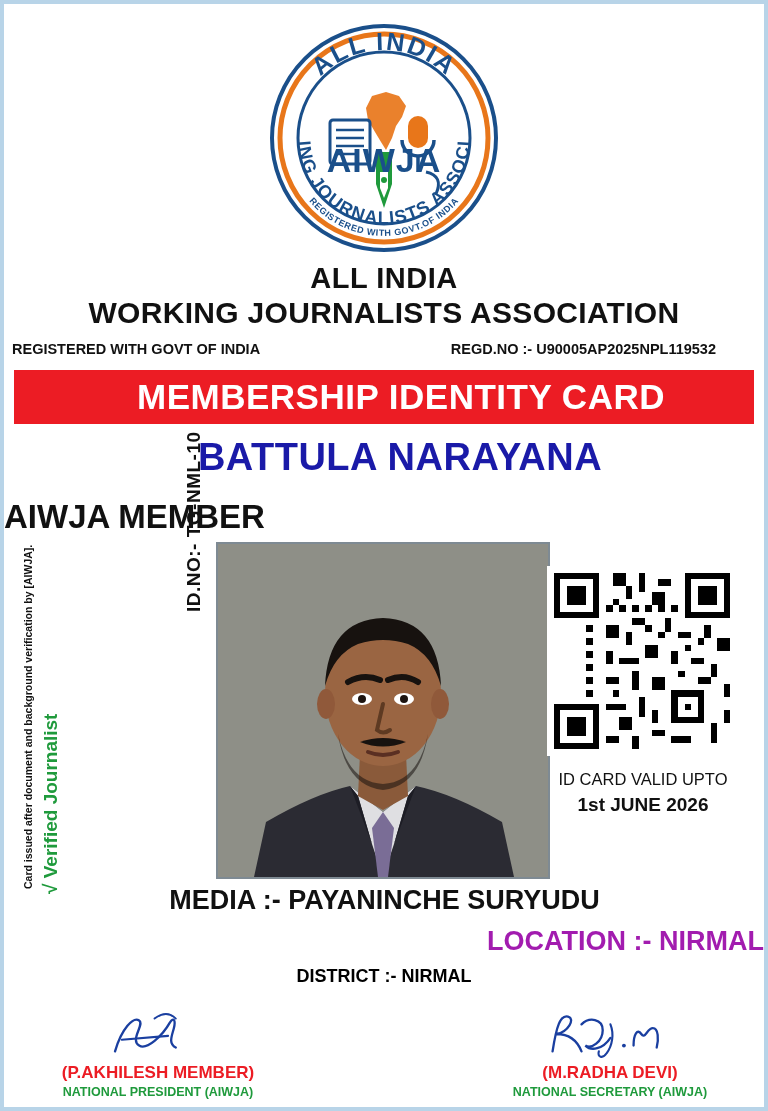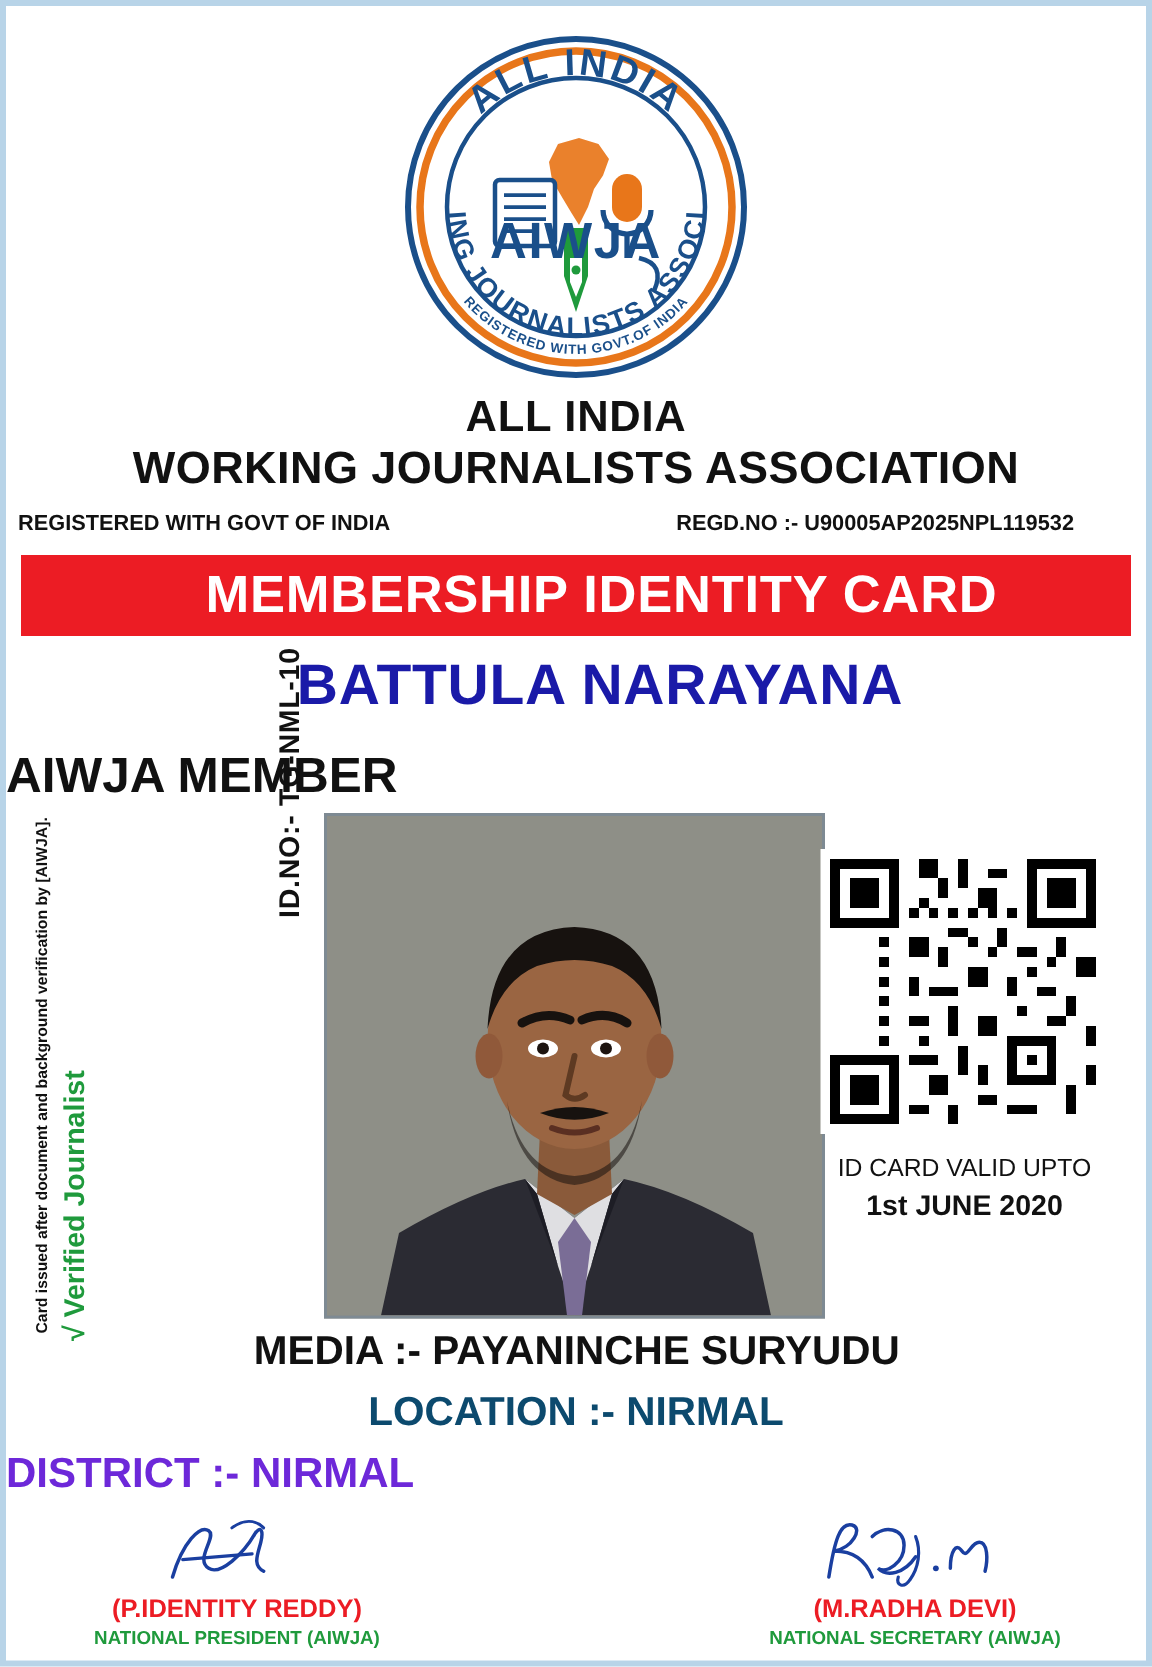--- a/index.html
+++ b/index.html
@@ -209,33 +209,33 @@
     left: 1px; right: 0;
     text-align: center;
     font-size: 27px;
     font-weight: bold;
     color: #111111;
   }
   .detail-location {
     position: absolute;
     top: 922px;
     left: 0; right: 0;
-    text-align: center;
+    text-align: right;
     font-size: 27px;
     font-weight: bold;
-    color: #0c4a6e;
+    color: #a21caf;
   }
   .detail-district {
     position: absolute;
     top: 962px;
     left: 0; right: 0;
-    text-align: left;
-    font-size: 28px;
-    font-weight: bold;
-    color: #6d28d9;
+    text-align: center;
+    font-size: 18px;
+    font-weight: bold;
+    color: #000000;
   }
 
   
   .sig-left {
     position: absolute;
     left: 4px;
     bottom: 4px;
     width: 300px;
     text-align: center;
   }
@@ -453,33 +453,33 @@
         <rect x="25" y="24" width="1" height="3"></rect>
           <rect x="27" y="22" width="1" height="2"></rect>
         <rect x="17" y="10" width="1" height="1"></rect>
           <rect x="21" y="12" width="1" height="1"></rect>
         <rect x="10" y="19" width="1" height="1"></rect>
           <rect x="23" y="11" width="1" height="1"></rect>
       </g>
     </svg>
   </div>
   <div class="valid-label">ID CARD VALID UPTO</div>
-  <div class="valid-date">1st JUNE 2020</div>
+  <div class="valid-date">1st JUNE 2026</div>
 
   <div class="detail-media">MEDIA  :- PAYANINCHE SURYUDU</div>
   <div class="detail-location">LOCATION :- NIRMAL</div>
   <div class="detail-district">DISTRICT  :- NIRMAL</div>
 
   <div class="sig-left">
     <svg class="sig-img" viewBox="0 0 200 56" xmlns="http://www.w3.org/2000/svg">
       <path d="M55 46 C 62 22, 74 10, 80 14 C 86 18, 70 34, 80 40 C 88 45, 104 30, 112 16 C 116 10, 118 14, 116 22 C 114 30, 110 38, 118 42" fill="none" stroke="#1a3fa0" stroke-width="2.4" stroke-linecap="round"></path>
       <path d="M62 34 L 110 30" fill="none" stroke="#1a3fa0" stroke-width="2.2" stroke-linecap="round"></path>
       <path d="M96 12 C 104 6, 112 6, 118 12" fill="none" stroke="#1a3fa0" stroke-width="2" stroke-linecap="round"></path>
     </svg>
-    <div class="sig-name">(P.IDENTITY REDDY)</div>
+    <div class="sig-name">(P.AKHILESH MEMBER)</div>
     <div class="sig-title">NATIONAL PRESIDENT (AIWJA)</div>
   </div>
 
   <div class="sig-right">
     <svg class="sig-img" viewBox="0 0 200 56" xmlns="http://www.w3.org/2000/svg">
       <path d="M40 46 C 44 20, 48 8, 56 10 C 64 12, 56 26, 44 28 C 58 28, 66 36, 70 46" fill="none" stroke="#1a3fa0" stroke-width="2.4" stroke-linecap="round"></path>
       <path d="M70 18 C 78 10, 92 12, 92 24 C 92 36, 80 44, 74 40 C 80 46, 92 44, 100 32" fill="none" stroke="#1a3fa0" stroke-width="2.4" stroke-linecap="round"></path>
       <path d="M100 18 C 104 28, 102 40, 96 48 C 92 54, 86 52, 88 46" fill="none" stroke="#1a3fa0" stroke-width="2.2" stroke-linecap="round"></path>
       <circle cx="114" cy="40" r="2" fill="#1a3fa0"></circle>
       <path d="M124 40 C 124 28, 128 22, 132 28 C 136 34, 138 22, 144 22 C 150 22, 150 34, 148 42" fill="none" stroke="#1a3fa0" stroke-width="2.4" stroke-linecap="round"></path>

